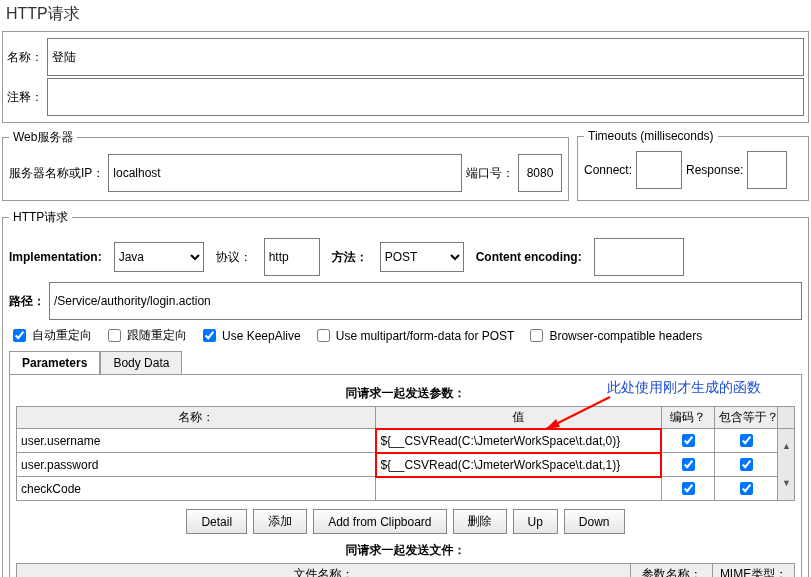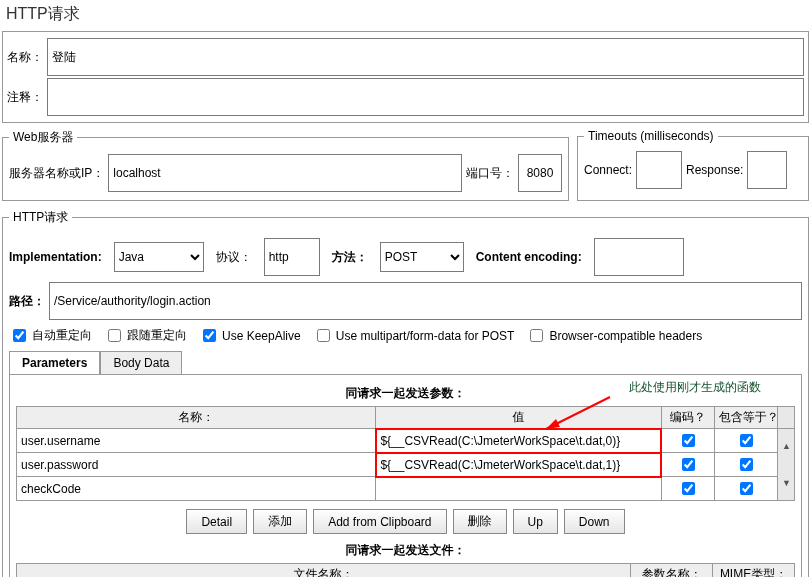--- a/index.html
+++ b/index.html
@@ -16,21 +16,21 @@
 .fs-web { flex: 1; }
 .fs-timeout { width: 232px; }
 .cb-row { display: flex; align-items: center; gap: 12px; margin: 6px 0; }
 .cb-item { display: flex; align-items: center; gap: 3px; }
 input[type="checkbox"] { width: 13px; height: 13px; }
 .tabs { display: flex; margin-top: 4px; }
 .tab { padding: 4px 12px; border: 1px solid #999; border-bottom: none; background: #eee; cursor: pointer; }
 .tab.active { background: #fff; font-weight: bold; }
 .tab-body { border: 1px solid #999; padding: 6px; position: relative; }
 .center-lbl { text-align: center; font-weight: bold; margin: 4px 0; }
-.annotation { position: absolute; color: #14532d; font-size: 12px; right: 40px; top: 4px; }
+.annotation { position: absolute; color: #1d4ed8; font-size: 14px; right: 40px; top: 4px; }
 .arrow-svg { position: absolute; top: 20px; left: 530px; pointer-events: none; }
 table { border-collapse: collapse; width: 100%; table-layout: fixed; }
 th, td { border: 1px solid #999; padding: 2px 4px; text-align: left; height: 18px; overflow: hidden; white-space: nowrap; }
 th { background: #eee; text-align: center; font-weight: normal; }
 .col-name { width: 340px; }
 .col-val { width: 270px; }
 .col-enc { width: 50px; }
 .col-inc { width: 60px; }
 .col-scroll { width: 16px; }
 .highlight td:nth-child(2) { outline: 2px solid #ff0000; outline-offset: -1px; }

